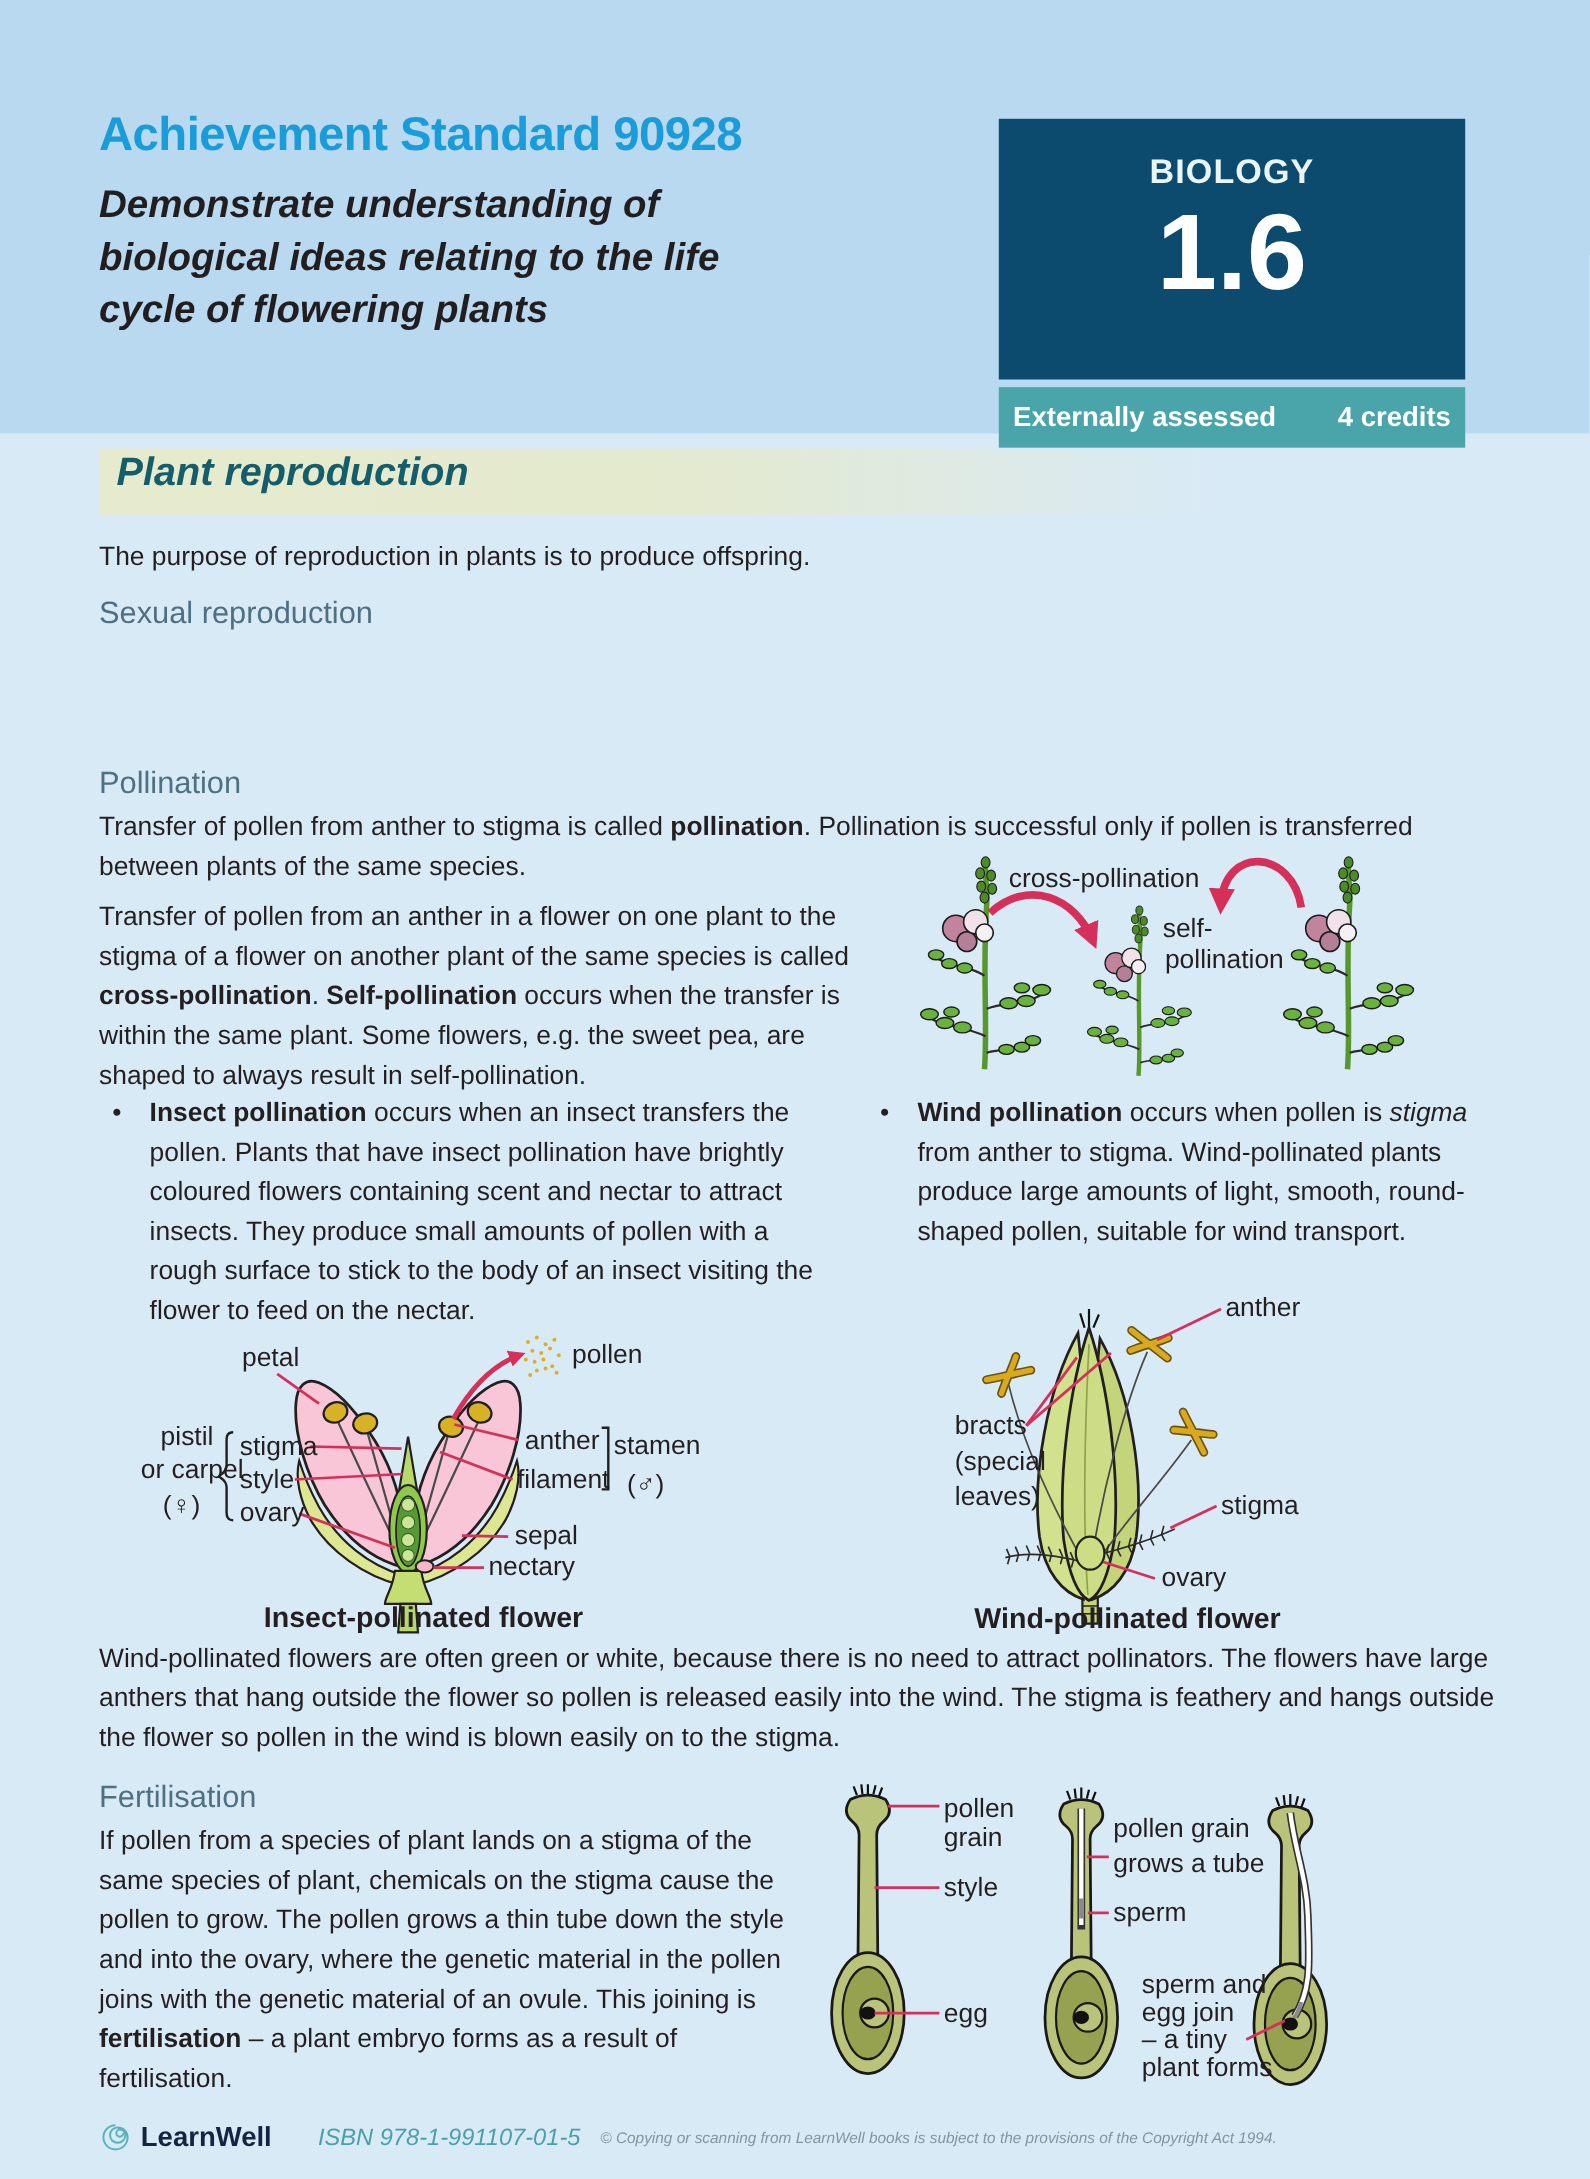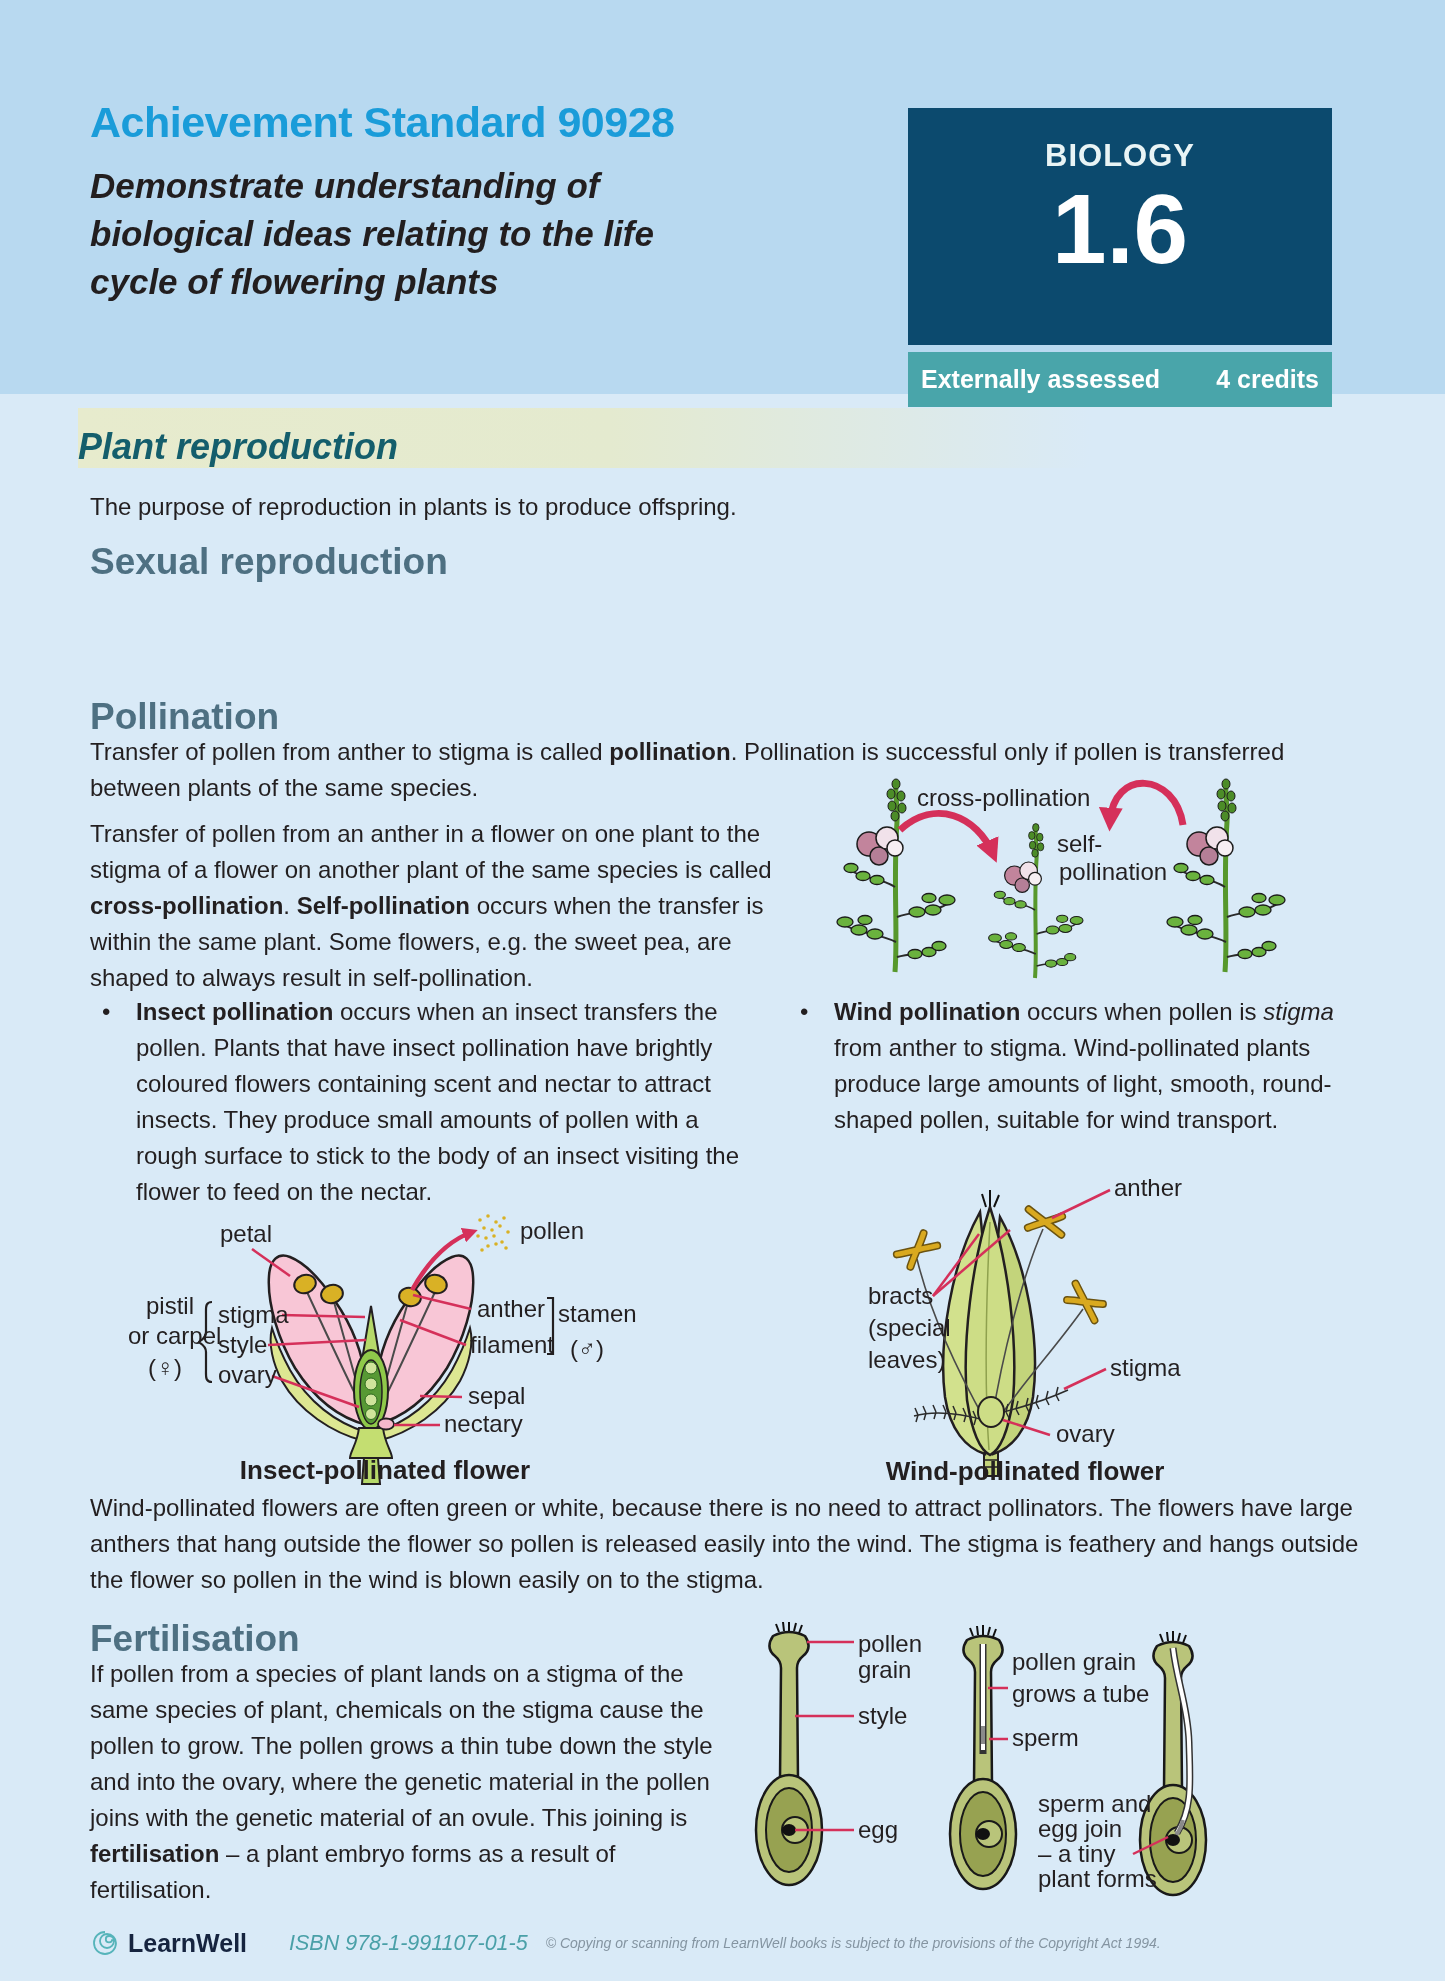--- a/index.html
+++ b/index.html
@@ -15,27 +15,27 @@
   
   .banner{left:0;top:0;width:1445px;height:394px;background:#b8d9f0;}
   .std-title{left:90px;top:98px;font-size:43px;font-weight:700;color:#1a9cd9;letter-spacing:-0.5px;}
   .subtitle{left:90px;top:162px;font-size:35px;line-height:48px;font-weight:700;font-style:italic;color:#221e1f;}
   .bio-box{left:908px;top:108px;width:424px;height:237px;background:#0c4a6e;text-align:center;}
   .bio-label{margin-top:30px;font-size:31px;font-weight:700;color:#e9f4f5;letter-spacing:1px;}
   .bio-level{margin-top:6px;font-size:98px;font-weight:700;color:#ffffff;line-height:1;}
   .bio-bar{left:908px;top:352px;width:424px;height:55px;background:#49a5aa;display:flex;justify-content:space-between;align-items:center;padding:0 13px;box-sizing:border-box;}
   .bio-bar span{color:#ffffff;font-weight:700;font-size:25px;}
   
-  .section-bar{left:78px;top:408px;width:1267px;height:60px;display:flex;align-items:flex-end;box-sizing:border-box;
+  .section-bar{left:90px;top:408px;width:1267px;height:60px;display:flex;align-items:flex-start;padding-left:16px;box-sizing:border-box;
     background:linear-gradient(90deg,#e7ebcd 0%,#e4eacf 42%,rgba(228,234,207,0) 80%);}
   .section-bar .t{font-size:36px;font-weight:700;font-style:italic;color:#145e6c;}
   
   .bt{font-size:24px;line-height:36px;color:#231f20;}
   .bt p{margin:0;}
-  .h2{font-size:37px;font-weight:700;color:#4e7082;}
+  .h2{font-size:28px;font-weight:400;color:#4e7082;}
   .rb{font-weight:700;}
   .ri{font-style:italic;}
   .bullet-row{display:flex;}
   .bullet-mark{width:46px;padding-left:12px;box-sizing:border-box;font-size:24px;line-height:36px;}
   
   .footer{left:90px;top:1928px;width:1320px;display:flex;align-items:center;}
   .brand{font-size:25px;font-weight:700;color:#16243f;margin-left:8px;}
   .isbn{font-size:21.5px;font-style:italic;color:#4aa0a8;margin-left:42px;}
   .copyright{font-size:14px;font-style:italic;color:#8494a1;margin-left:18px;}
   svg text{font-family:"Liberation Sans",sans-serif;}

